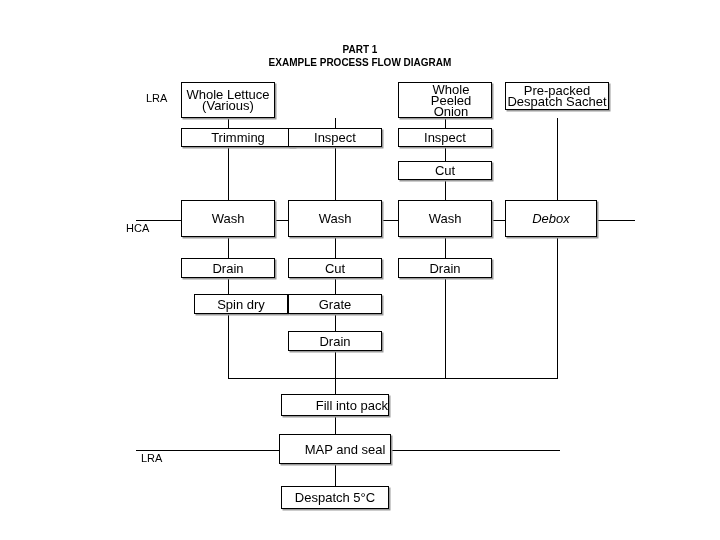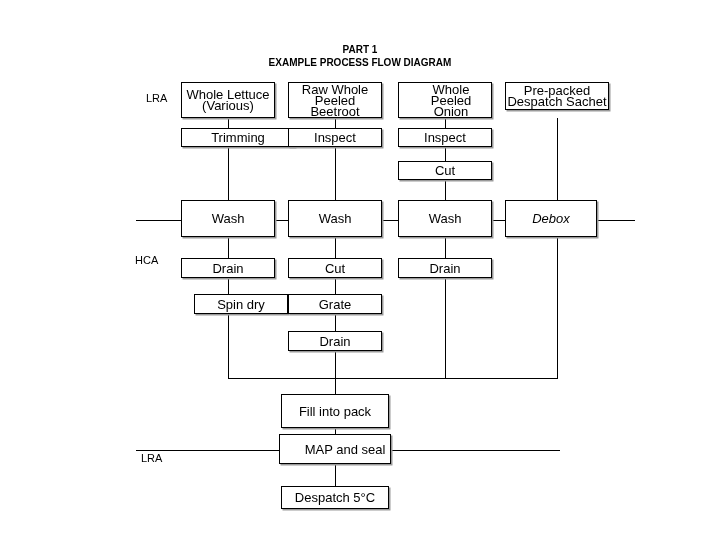--- a/index.html
+++ b/index.html
@@ -100,21 +100,21 @@
 </style>
 </head>
 <body>
 
 <div id="page">
 
   <div class="title-part">PART 1</div>
   <div class="title-sub">EXAMPLE PROCESS FLOW DIAGRAM</div>
 
   <div class="zone-line" style="left:136px; top:220px; width:499px;"></div>
-  <div class="zone-label" style="left:135px; top:222px;margin-top:32px;">HCA</div>
+  <div class="zone-label" style="left:126px; top:222px;">HCA</div>
 
   <div class="zone-label" style="left:146px; top:92px;">LRA</div>
 
   <div class="zone-line" style="left:136px; top:450px; width:424px;"></div>
   <div class="zone-label" style="left:141px; top:452px;">LRA</div>
 
   <div class="box" style="left:181px; top:82px; width:94px; height:36px;">
     <span>
       <span>Whole Lettuce</span>
       <span>(Various)</span>
@@ -135,26 +135,20 @@
   <div class="box" style="left:181px; top:258px; width:94px; height:20px;">
     <span>Drain</span>
   </div>
   <div class="vline" style="left:228px; top:278px; height:16px;"></div>
 
   <div class="box" style="left:181px; top:294px; width:94px; height:20px;margin-left:13px;">
     <span>Spin dry</span>
   </div>
   <div class="vline" style="left:228px; top:314px; height:64px;"></div>
 
-  <div class="box" style="left:288px; top:82px; width:94px; height:36px;">
-    <span>
-      <span>Raw Whole Peeled</span>
-      <span>Beetroot</span>
-    </span>
-  </div>
   <div class="vline" style="left:335px; top:118px; height:10px;"></div>
 
   <div class="box" style="left:288px; top:128px; width:94px; height:19px;">
     <span>Inspect</span>
   </div>
   <div class="vline" style="left:335px; top:147px; height:53px;"></div>
 
   <div class="box" style="left:288px; top:200px; width:94px; height:37px;">
     <span>Wash</span>
   </div>
@@ -212,21 +206,21 @@
   <div class="vline" style="left:557px; top:118px; height:82px;"></div>
 
   <div class="box" style="left:505px; top:200px; width:92px; height:37px;font-style:italic;">
     <span>Debox</span>
   </div>
   <div class="vline" style="left:557px; top:237px; height:141px;"></div>
 
   <div class="hline" style="left:228px; top:378px; width:330px;"></div>
   <div class="vline" style="left:335px; top:378px; height:16px;"></div>
 
-  <div class="box" style="left:281px; top:394px; width:108px; height:34px;">
+  <div class="box" style="left:281px; top:394px; width:108px; height:22px;text-align:right;">
     <span>Fill into pack</span>
   </div>
   <div class="vline" style="left:335px; top:416px; height:18px;"></div>
 
   <div class="box" style="left:279px; top:434px; width:112px; height:30px;padding-left:20px;">
     <span>MAP and seal</span>
   </div>
   <div class="vline" style="left:335px; top:464px; height:22px;"></div>
 
   <div class="box" style="left:281px; top:486px; width:108px; height:23px;">

